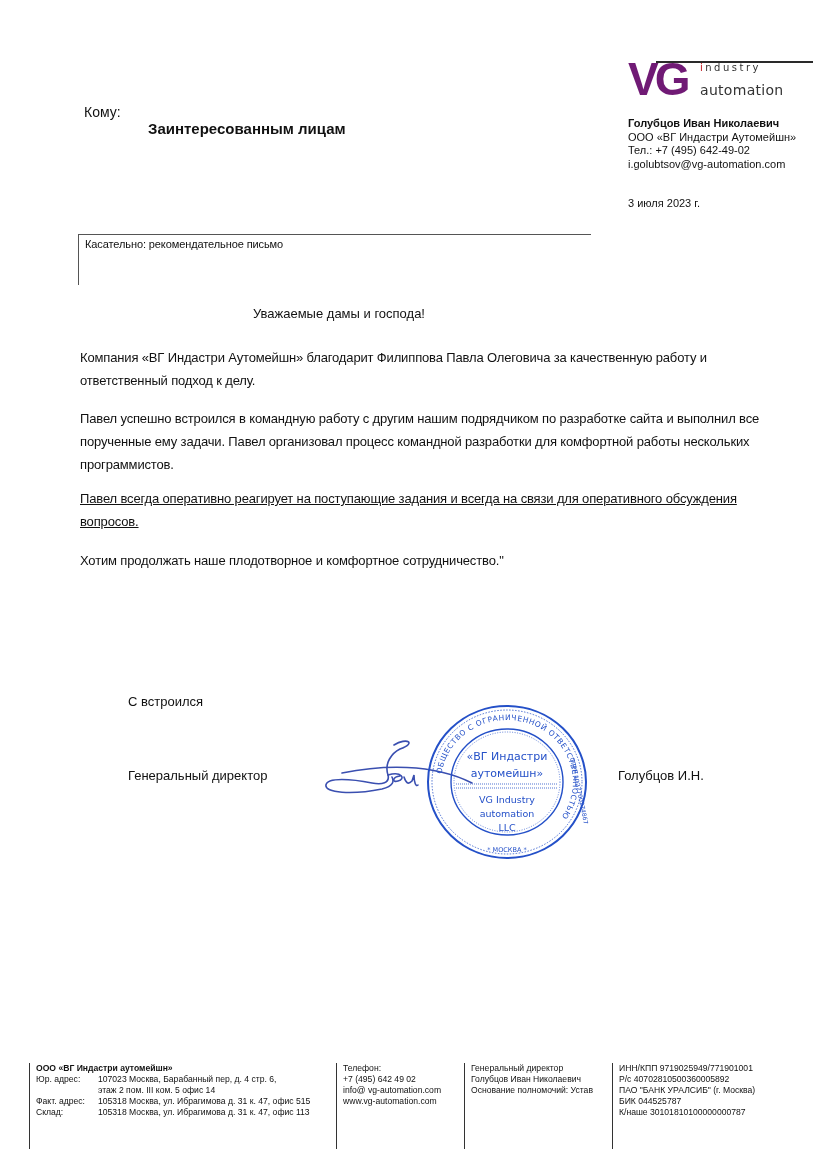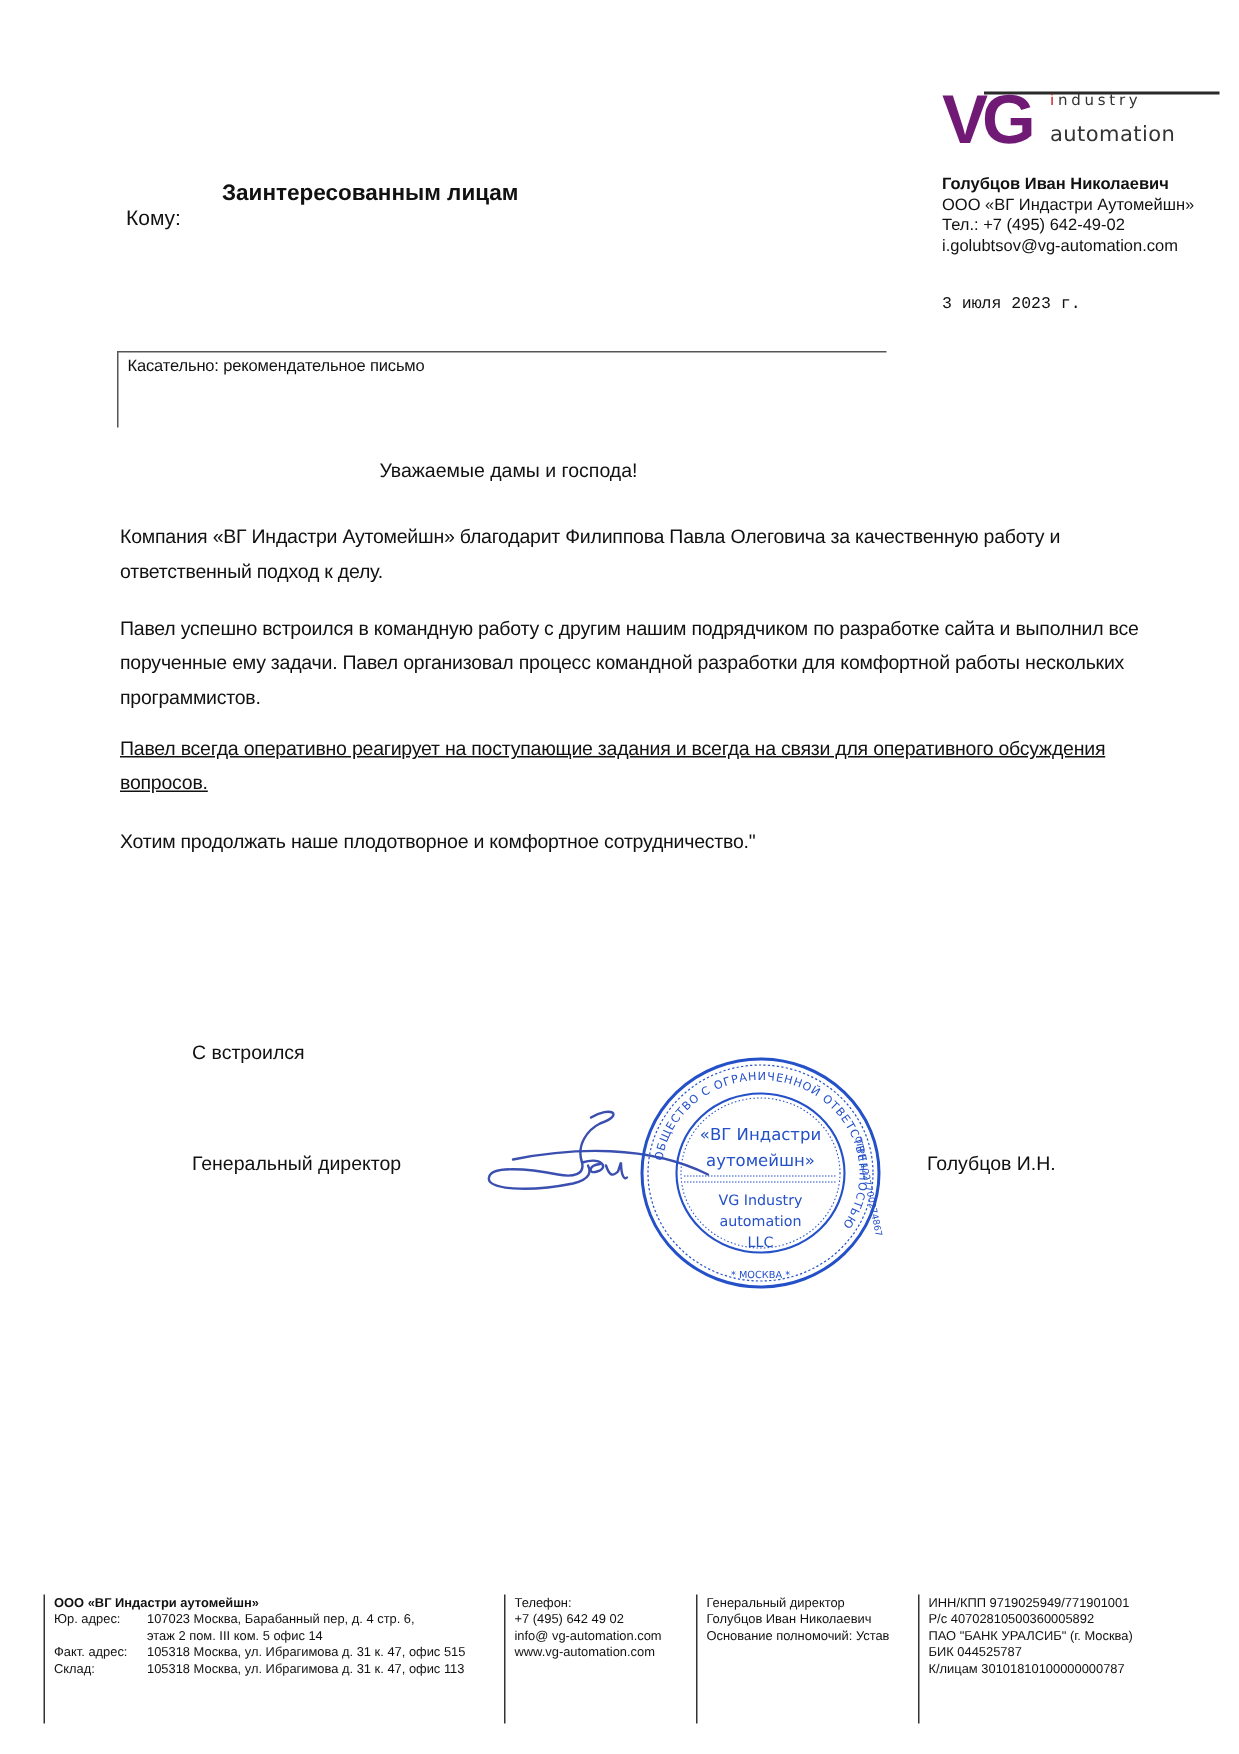--- a/index.html
+++ b/index.html
@@ -10,27 +10,27 @@
 
   
   .logo { left: 628px; top: 58px; width: 160px; height: 46px; }
   .logo .bar { position: absolute; left: 28px; top: 3px; width: 157px; height: 2px; background: #2a2a2a; }
   .logo .vg { position: absolute; left: 0; top: -4px; font-family: "Liberation Sans", sans-serif; font-weight: bold; font-size: 46px; letter-spacing: -4px; color: #701a75; line-height: 50px; }
   .logo .ind { position: absolute; left: 72px; top: 4px; font-family: "DejaVu Sans", sans-serif; font-size: 10px; letter-spacing: 2.5px; color: #333; }
   .logo .ind .i { color: #c0141b; }
   .logo .auto { position: absolute; left: 72px; top: 24px; font-family: "DejaVu Sans", sans-serif; font-size: 14px; color: #333; letter-spacing: 0.3px; }
 
   
-  .to-label { left: 84px; top: 137px; font-size: 14px; }
+  .to-label { left: 84px; top: 104px; font-size: 14px; }
   .to-value { left: 148px; top: 120px; font-size: 15px; font-weight: bold; }
 
   
   .sender { left: 628px; top: 117px; font-size: 11px; line-height: 13.5px; }
   .sender .name { font-weight: bold; }
-  .date { left: 628px; top: 197px; font-size: 11px; font-family: Liberation Mono, monospace; }
+  .date { left: 628px; top: 197px; font-size: 11px; }
 
   
   .subject-box { left: 78px; top: 234px; width: 512px; height: 50px; border-top: 1.5px solid #555; border-left: 1.5px solid #555; }
   .subject-text { position: absolute; left: 6px; top: 3px; font-size: 11px; letter-spacing: -0.1px; }
 
   
   .greeting { left: 0; width: 678px; top: 306px; text-align: center; font-size: 13px; }
   .para { left: 80px; width: 700px; font-size: 13px; line-height: 23px; letter-spacing: -0.15px; }
   .p1 { top: 346px; }
   .p2 { top: 407px; }
@@ -154,15 +154,15 @@
   <div class="fcol fcol3">
     <div>Генеральный директор</div>
     <div>Голубцов Иван Николаевич</div>
     <div>Основание полномочий: Устав</div>
   </div>
   <div class="fcol fcol4">
     <div>ИНН/КПП 9719025949/771901001</div>
     <div>Р/с 40702810500360005892</div>
     <div>ПАО "БАНК УРАЛСИБ" (г. Москва)</div>
     <div>БИК 044525787</div>
-    <div>К/лицам 30101810100000000787</div>
+    <div>К/наше 30101810100000000787</div>
   </div>
 </div>
 
 </body></html>

